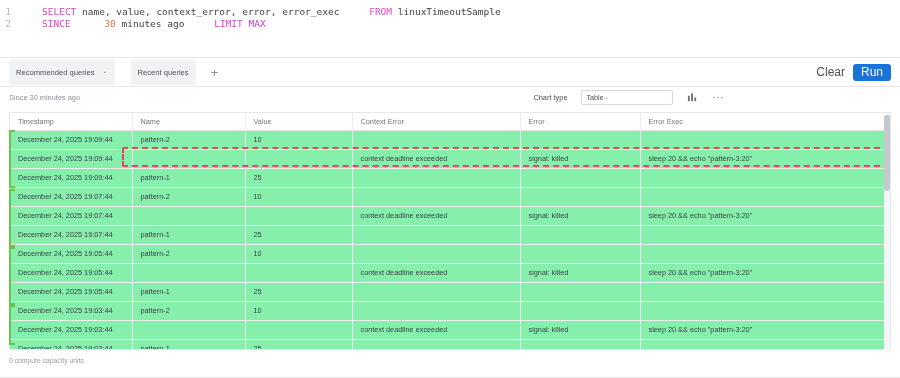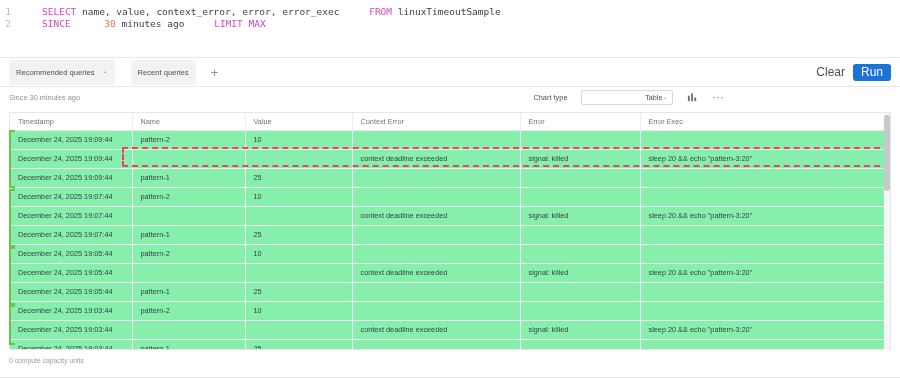--- a/index.html
+++ b/index.html
@@ -80,21 +80,21 @@
   }
   .since-label {
     position: absolute; left: 9px; top: 5px; font-size: 7.4px; color: #8b9099;
   }
   .chart-ctrls {
     position: absolute; right: 8px; top: 2px; display: flex; align-items: center; gap: 13px;
   }
   .chart-type-label { font-size: 7.4px; color: #4a4f57; }
   .select-box {
     width: 92px; height: 15px; border: 1px solid #d6d8dd; border-radius: 2px;
-    background: #fff; display: flex; align-items: center; justify-content: flex-end;
+    background: #fff; display: flex; align-items: center; justify-content: flex-start;
     padding: 0 4px 0 5px; font-size: 7.2px; color: #4a4f57; cursor: pointer;
   }
   .select-box .chev { color: #8b9099; font-size: 6px; }
   .icon-btn {
     width: 14px; height: 14px; display: inline-flex; align-items: center;
     justify-content: center; cursor: pointer; color: #6b7079;
   }
   .dots { font-size: 10px; color: #6b7079; letter-spacing: 0.5px; line-height: 1; }
 
   

